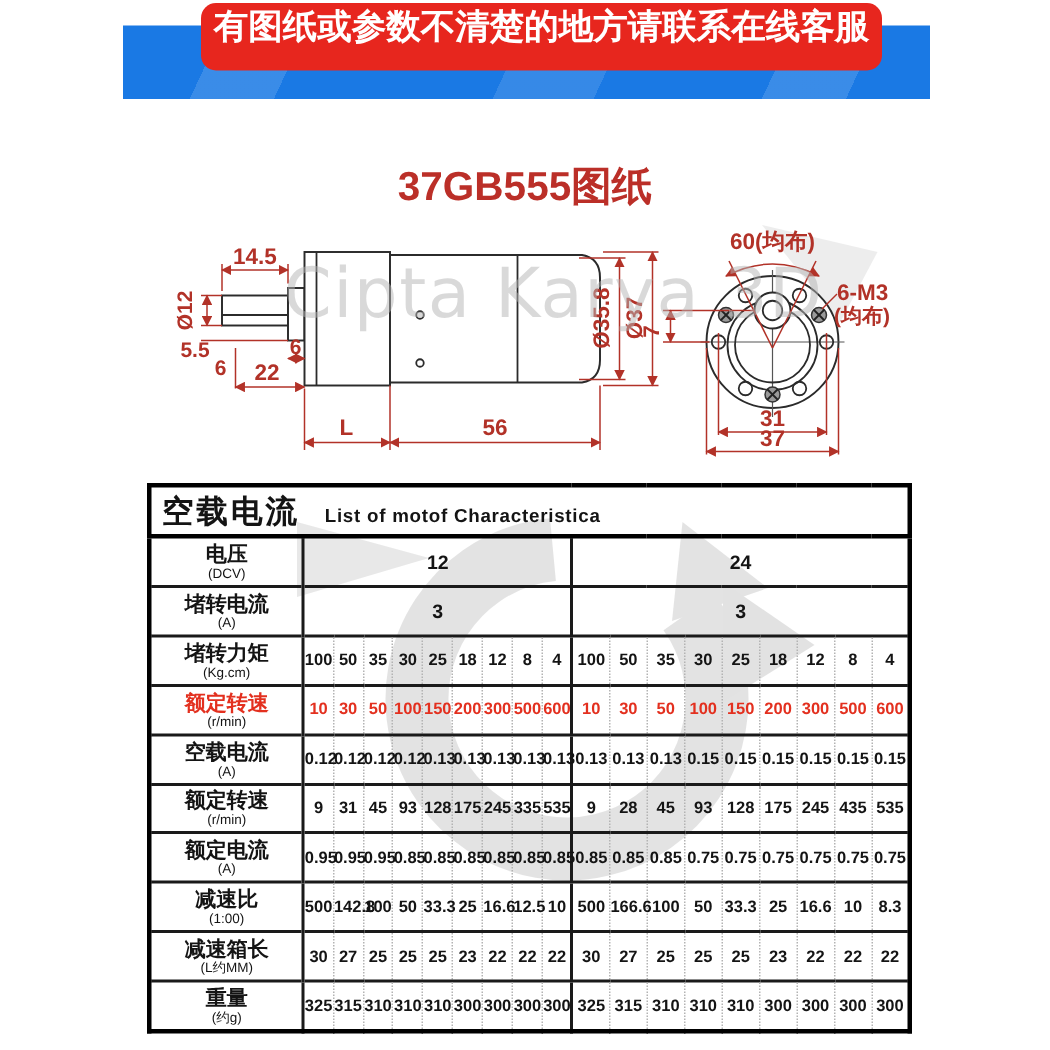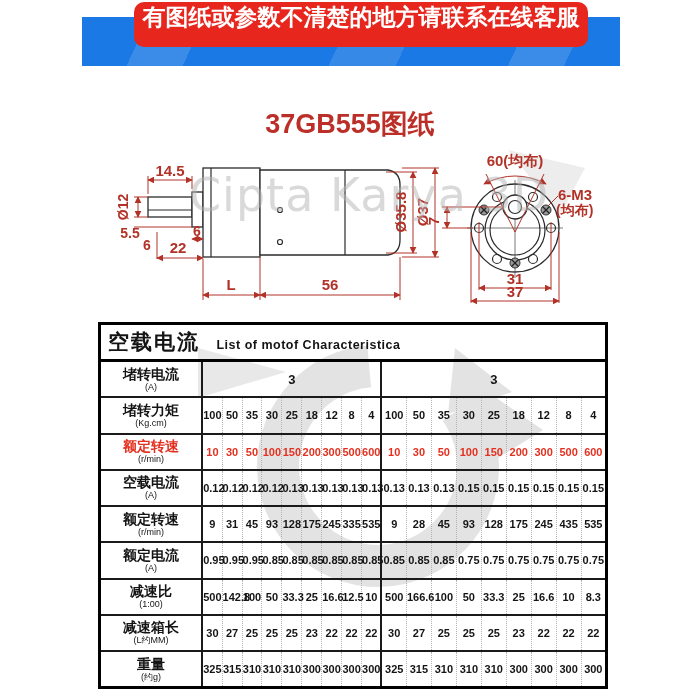--- a/index.html
+++ b/index.html
@@ -211,20 +211,28 @@
           <col style="width:24.8px">
           <col style="width:24.8px">
       </colgroup>
       <tbody>
         <tr class="head">
           <td colspan="19">
             <span class="t-zh">空载电流</span>
             <span class="t-en">List of motof Characteristica</span>
           </td>
         </tr>
+      <tr class="data">
+            <td class="label">
+              <div class="zh">电压</div>
+              <div class="sub">(DCV)</div>
+            </td>
+            <td colspan="9" class="merged">12</td>
+            <td colspan="9" class="merged gstart">24</td>
+          </tr>
           <tr class="data">
             <td class="label">
               <div class="zh">堵转电流</div>
               <div class="sub">(A)</div>
             </td>
             <td colspan="9" class="merged">3</td>
             <td colspan="9" class="merged gstart">3</td>
           </tr>
           <tr class="data">
             <td class="label">

